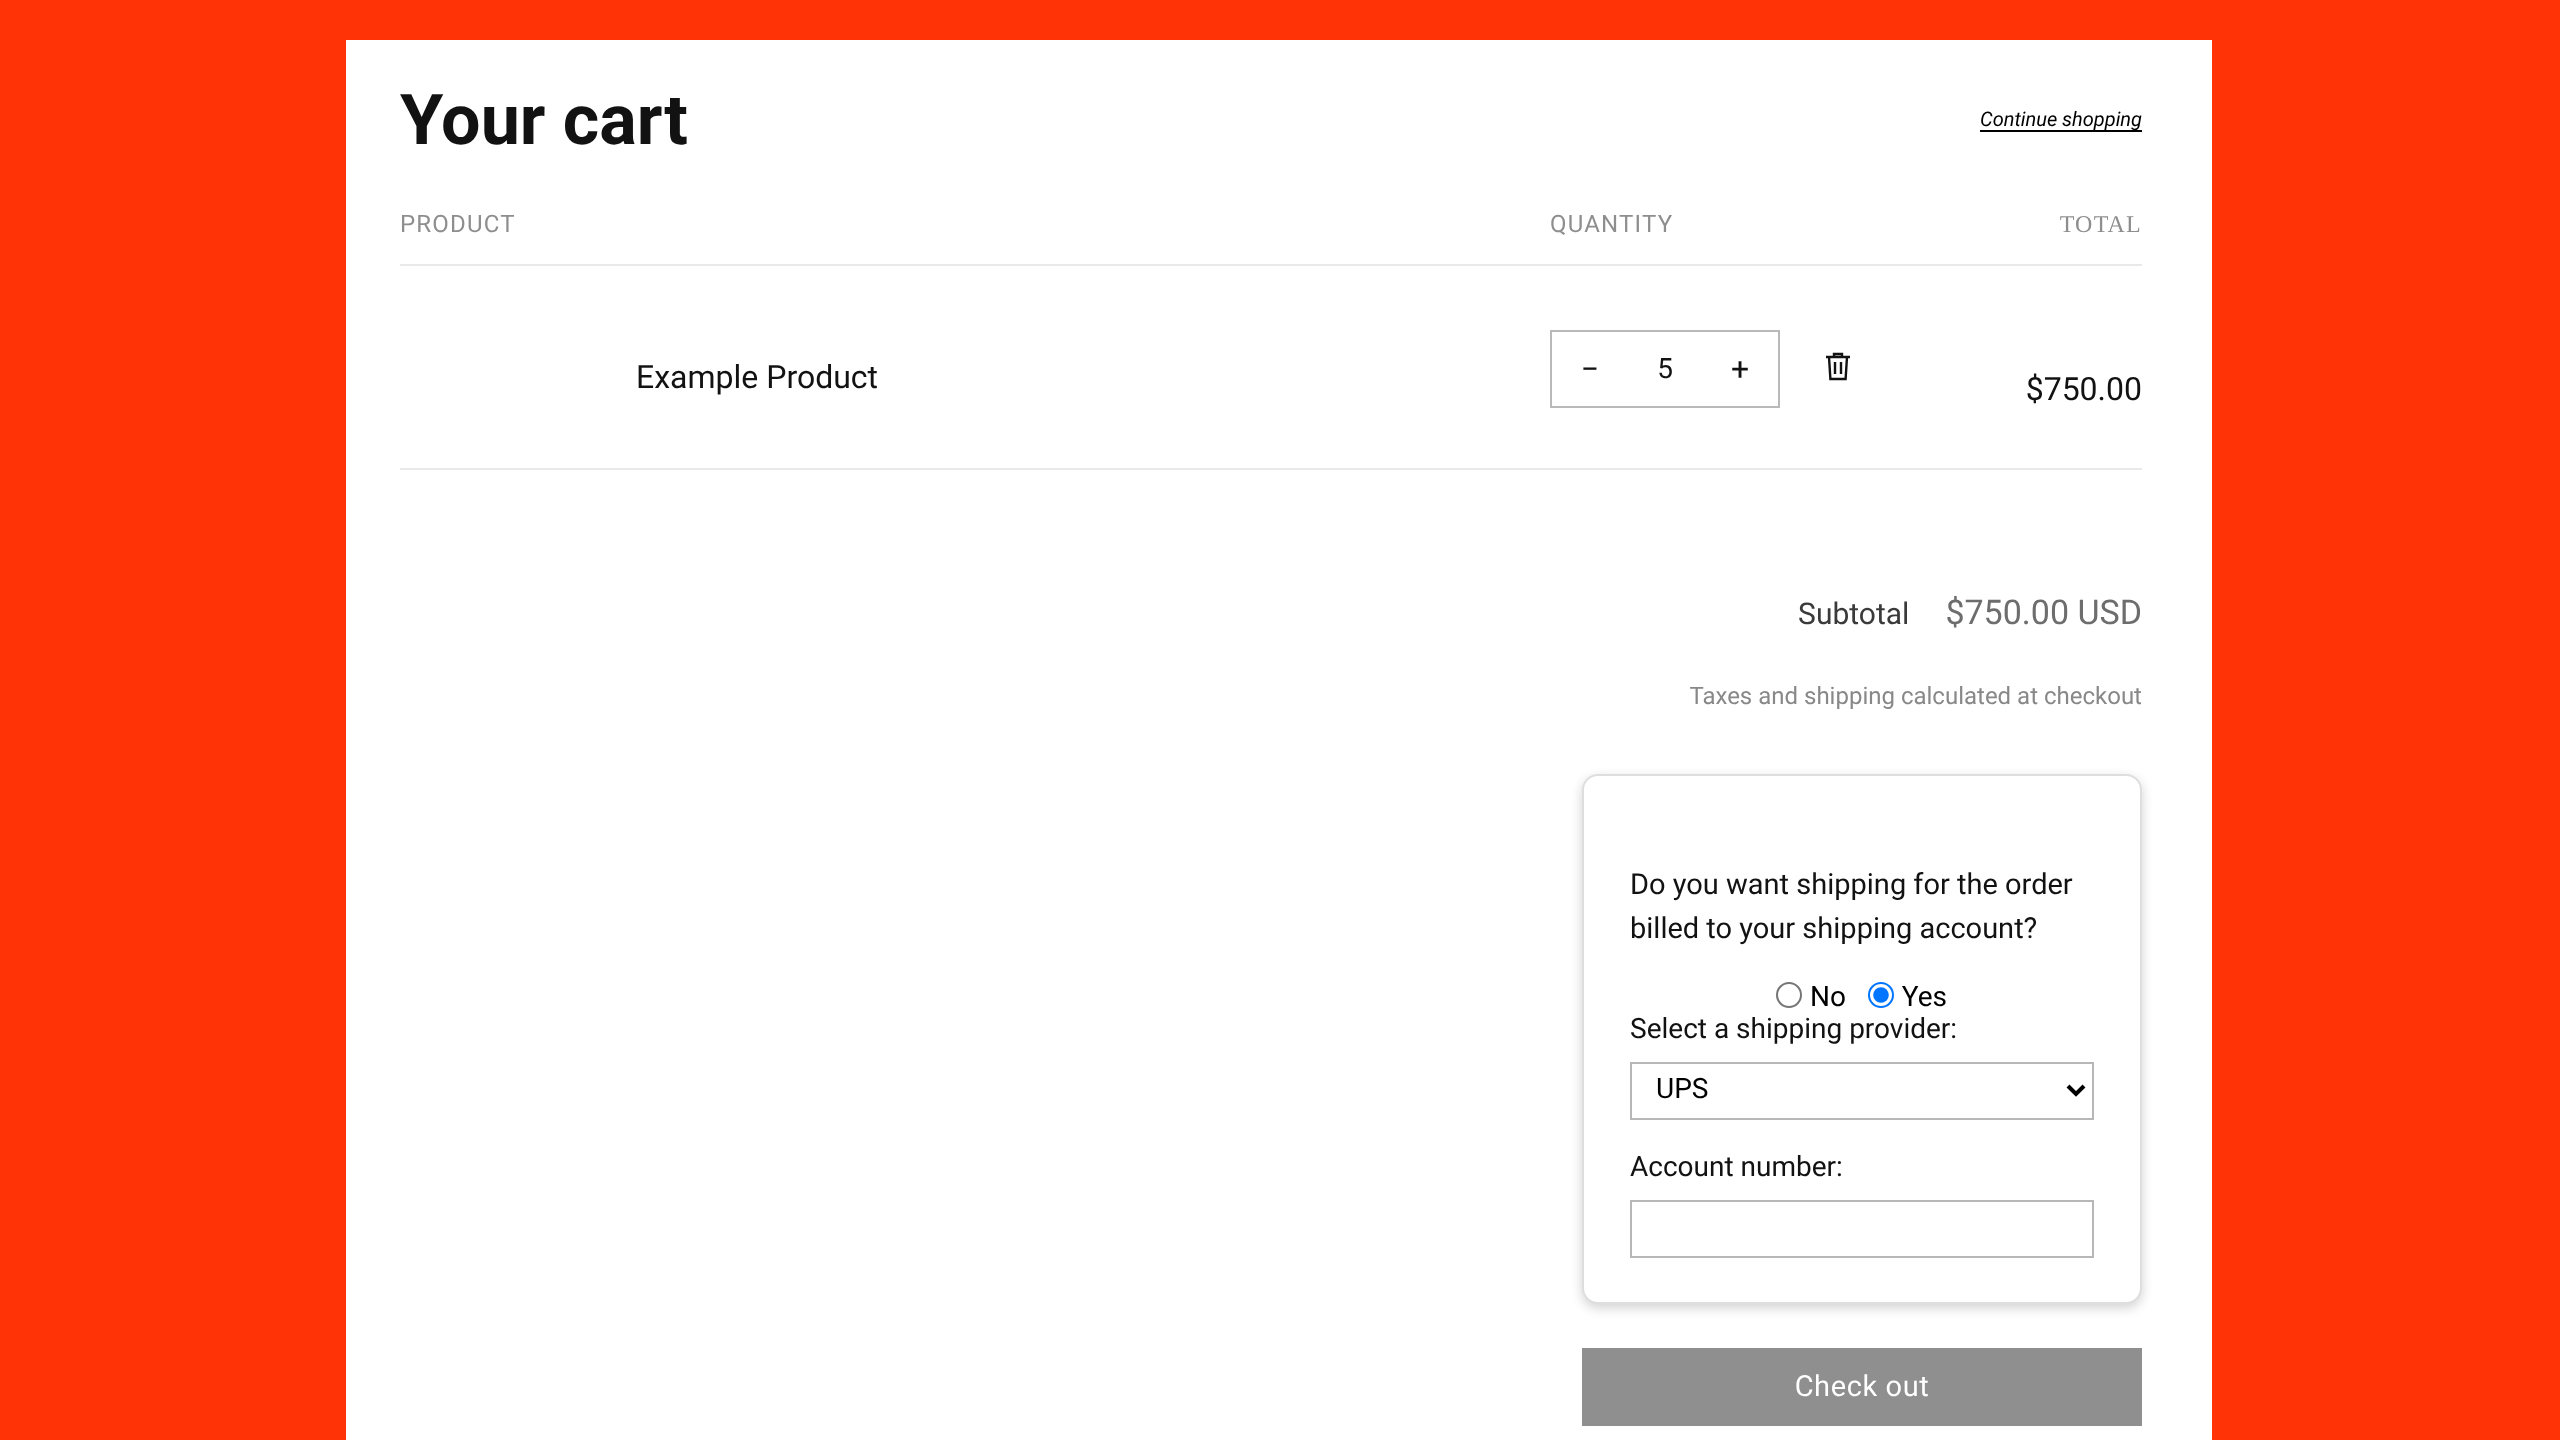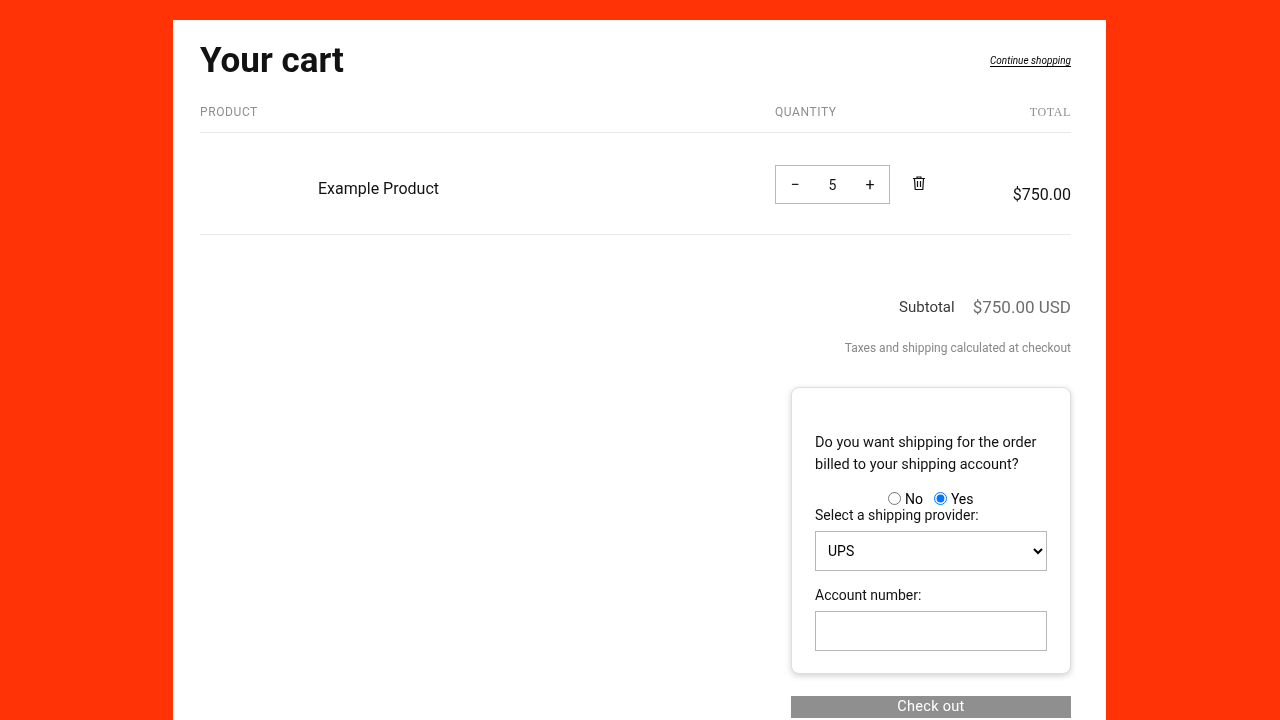--- a/index.html
+++ b/index.html
@@ -156,35 +156,35 @@
   }
   .radio-row label { margin: 0 4px; }
   .radio-row input { vertical-align: -1px; accent-color: #0075ff; }
   .field-label {
     font-size: 14px;
     color: #121212;
     margin-bottom: 8px;
   }
   .field-select, .field-input {
     width: 100%;
-    height: 40px;
+    height: 29px;
     border: 1px solid #b7b7b7;
     background: #fff;
     font-size: 14px;
     padding: 0 8px;
     font-family: inherit;
   }
   .field-select { padding-right: 24px; }
   .field-group { margin-bottom: 16px; }
   .field-group:last-child { margin-bottom: 0; }
   .checkout-btn {
     margin-top: 22px;
     margin-left: auto;
     width: 280px;
-    height: 22px;
+    height: 39px;
     background: #8f8f8f;
     color: #ffffff;
     font-size: 14.5px;
     letter-spacing: 0.3px;
     display: flex;
     align-items: center;
     justify-content: center;
     cursor: pointer;
   }
 </style>

